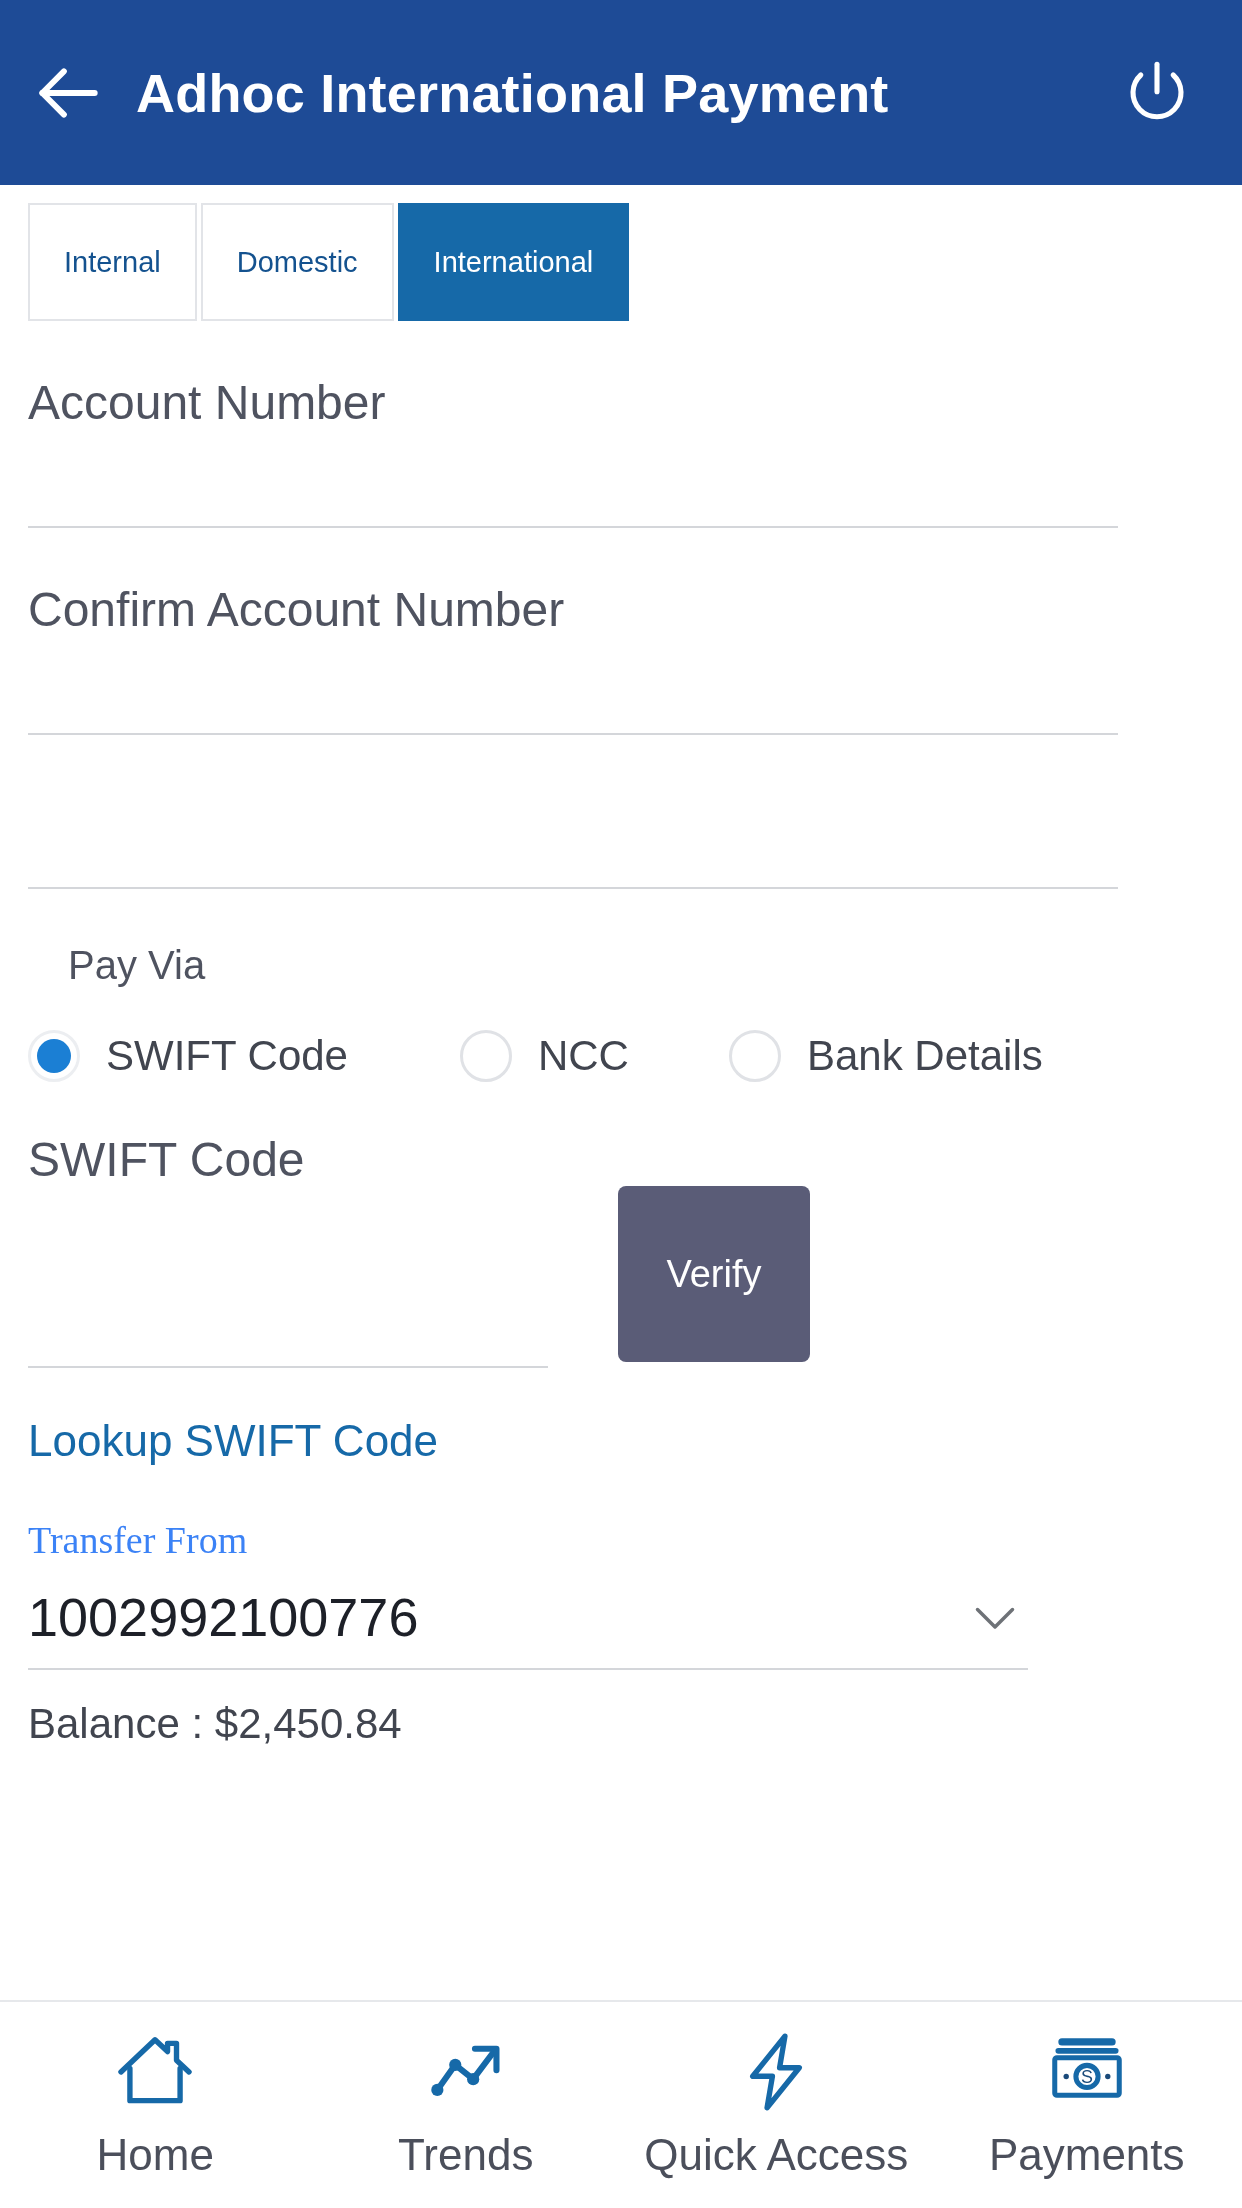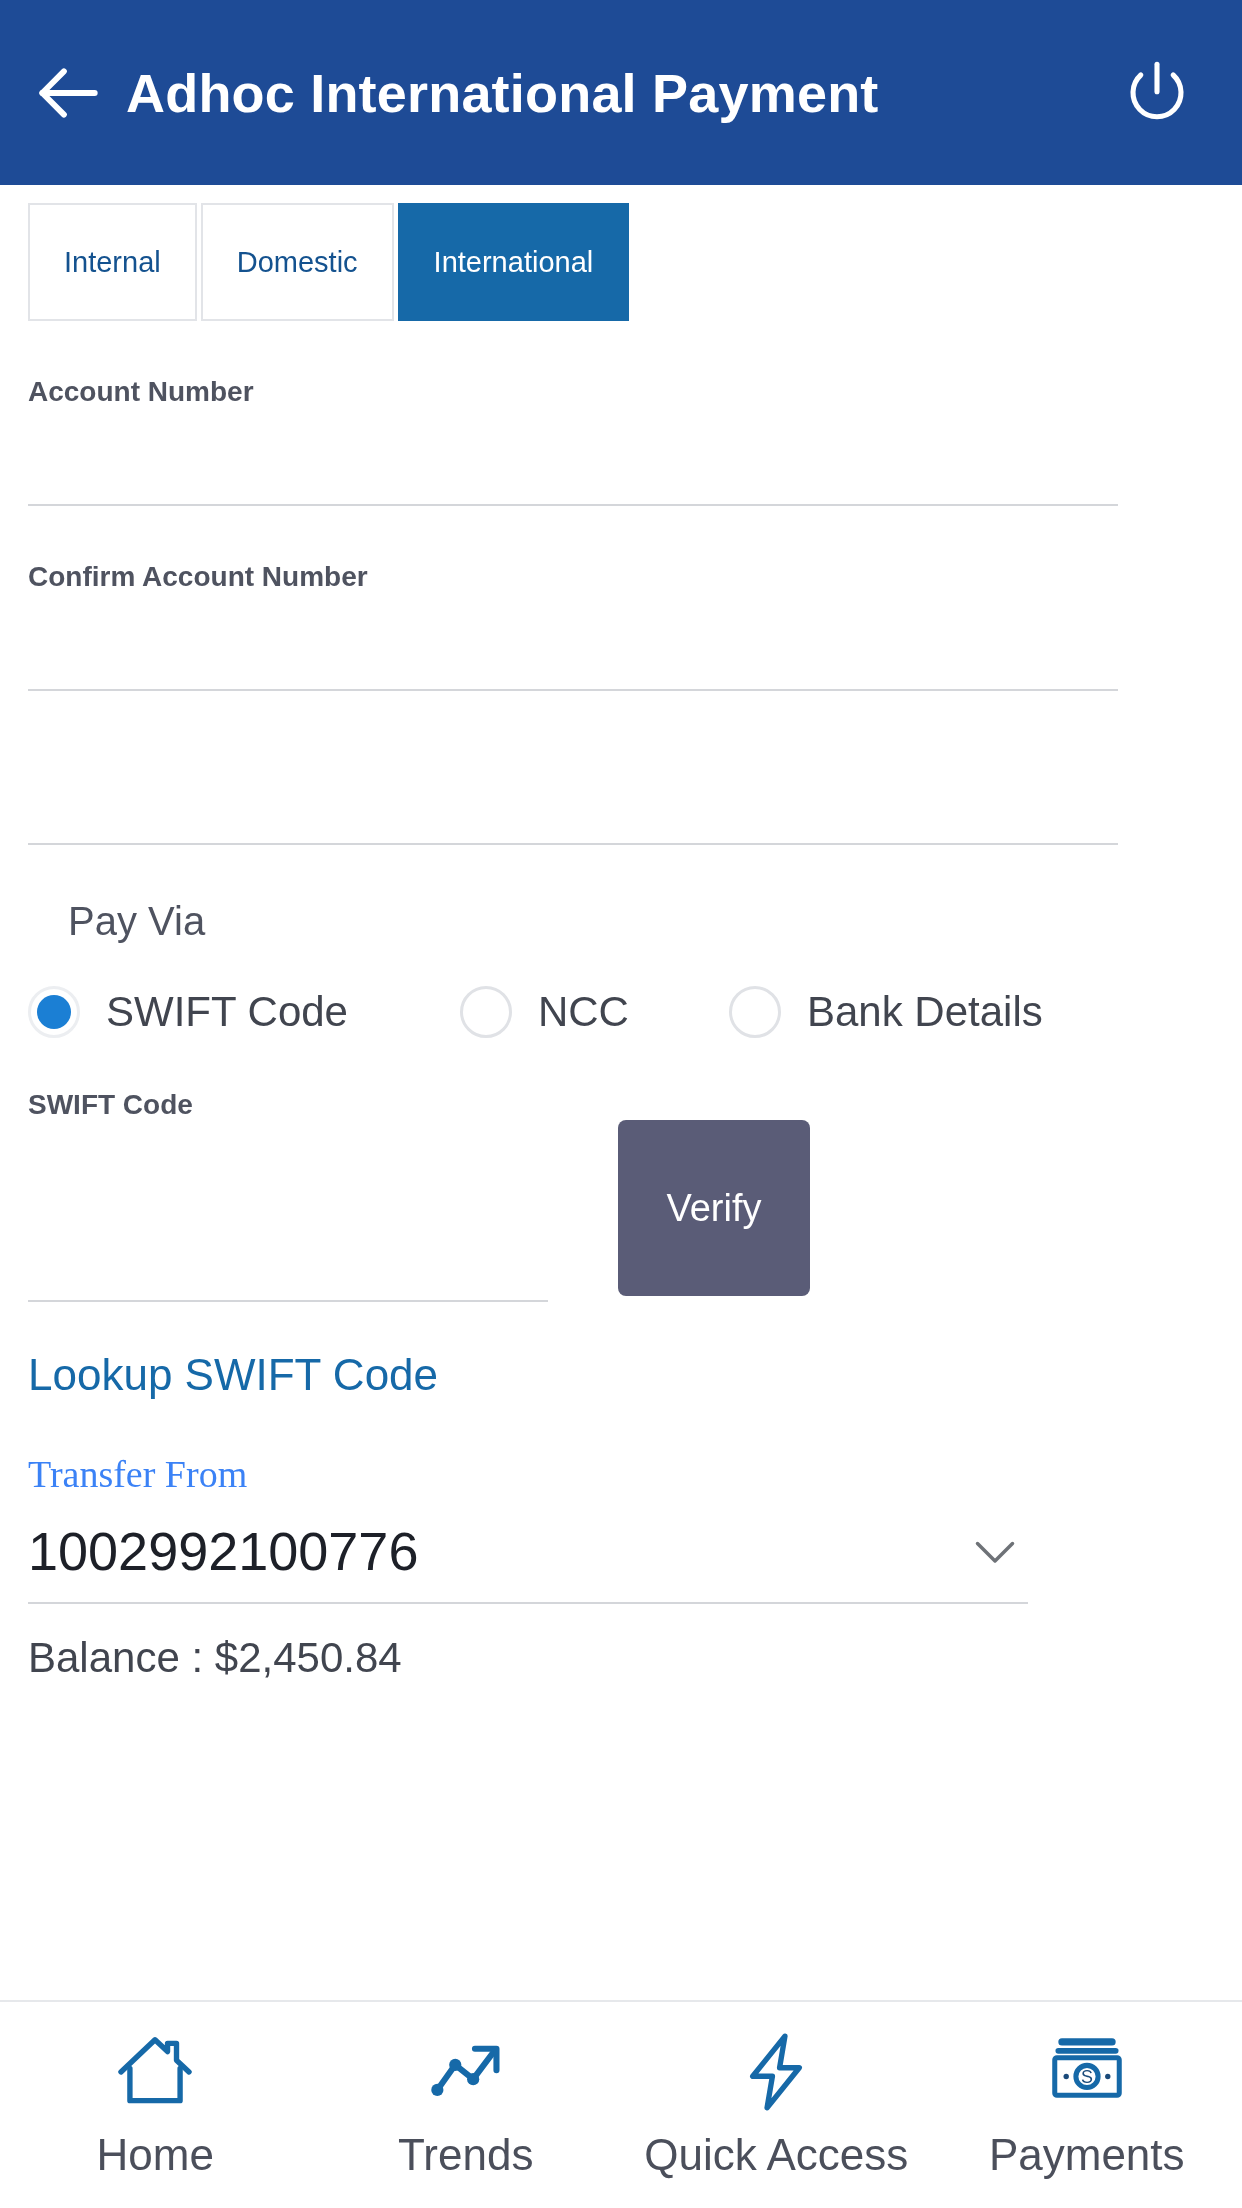--- a/index.html
+++ b/index.html
@@ -20,21 +20,21 @@
     align-items:center;
     padding:0 38px 0 30px;
   }
   .back-arrow { width:74px; height:74px; flex:0 0 auto; display:flex; align-items:center; justify-content:center; cursor:pointer; }
   .header-title {
     flex:1 1 auto;
     color:#ffffff;
     font-size:54px;
     font-weight:bold;
     letter-spacing:0.2px;
-    margin-left:22px;
+    margin-left:32px;
     white-space:nowrap;
   }
   .power-btn { width:78px; height:78px; flex:0 0 auto; display:flex; align-items:center; justify-content:center; cursor:pointer; margin-right:8px; }
 
   
   .tabs {
     display:flex;
     padding:18px 0 0 28px;
   }
   .tab {
@@ -55,24 +55,23 @@
     background:#1669a8;
     border-color:#1669a8;
     color:#ffffff;
   }
 
   
   .form { padding:0 0 0 28px; }
 
   .field { padding-top:56px; }
   .field-label {
-    font-size:28px;
+    font-size:48px;
     color:#4f5360;
     line-height:1.1;
-    font-weight:bold;
   }
   .field-input {
     height:96px;
     width:1090px;
     border:none;
     outline:none;
     background:transparent;
     font-size:42px;
     color:#21242c;
     font-family:"Liberation Sans", sans-serif;

